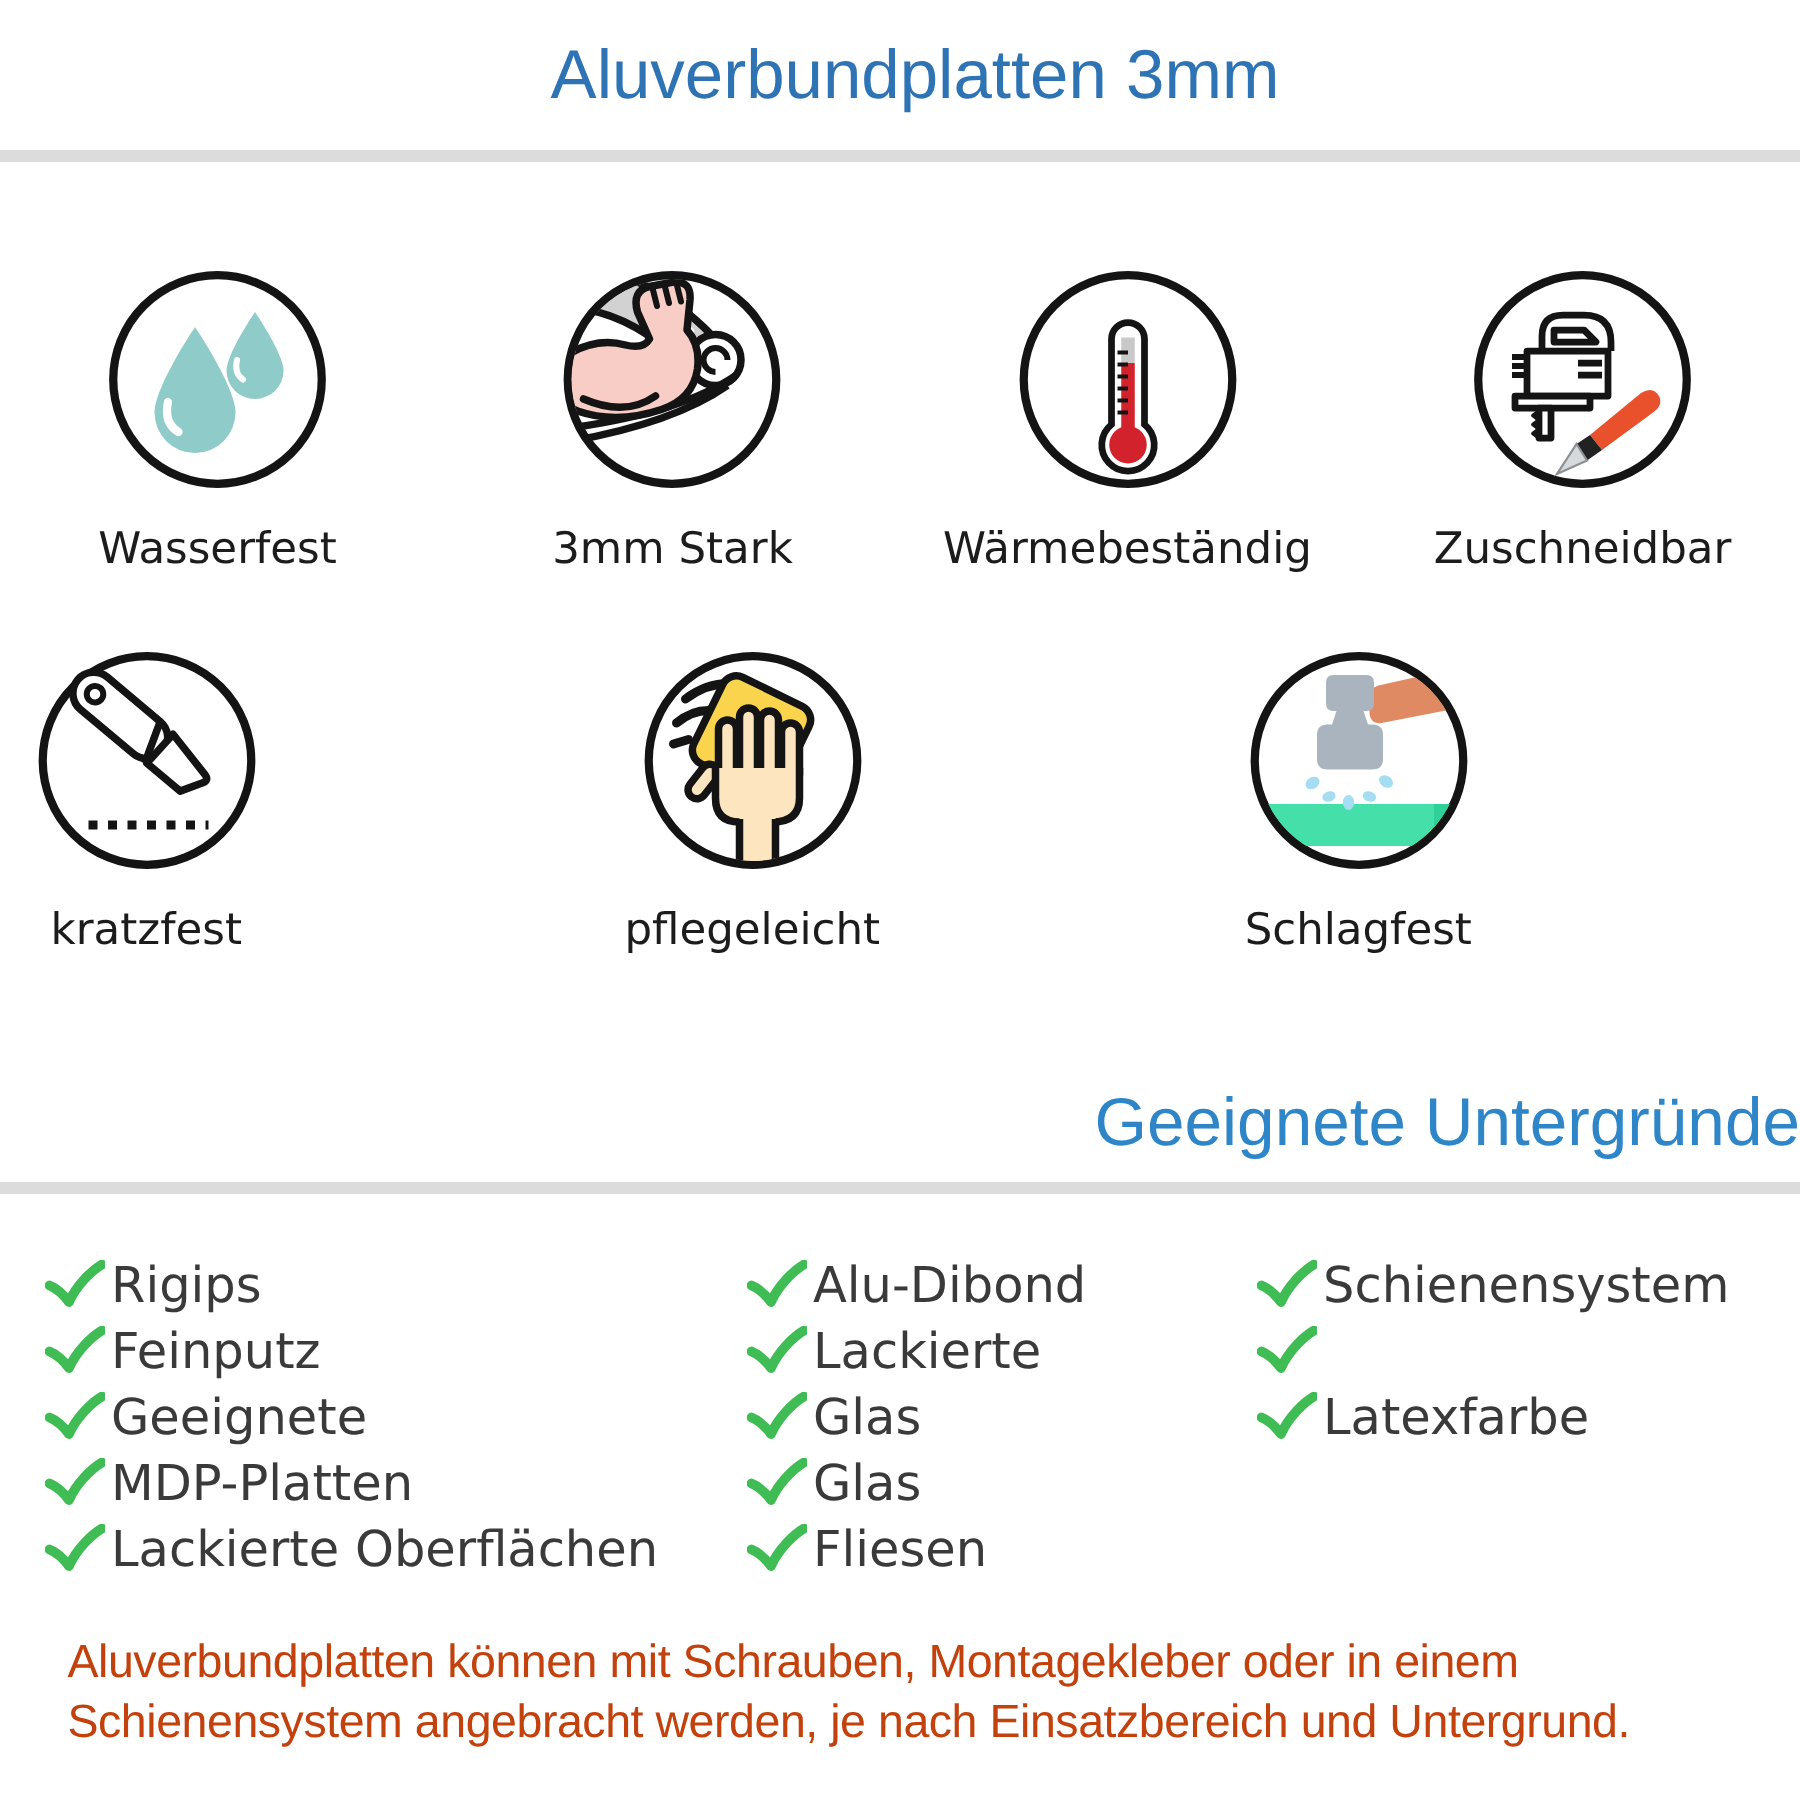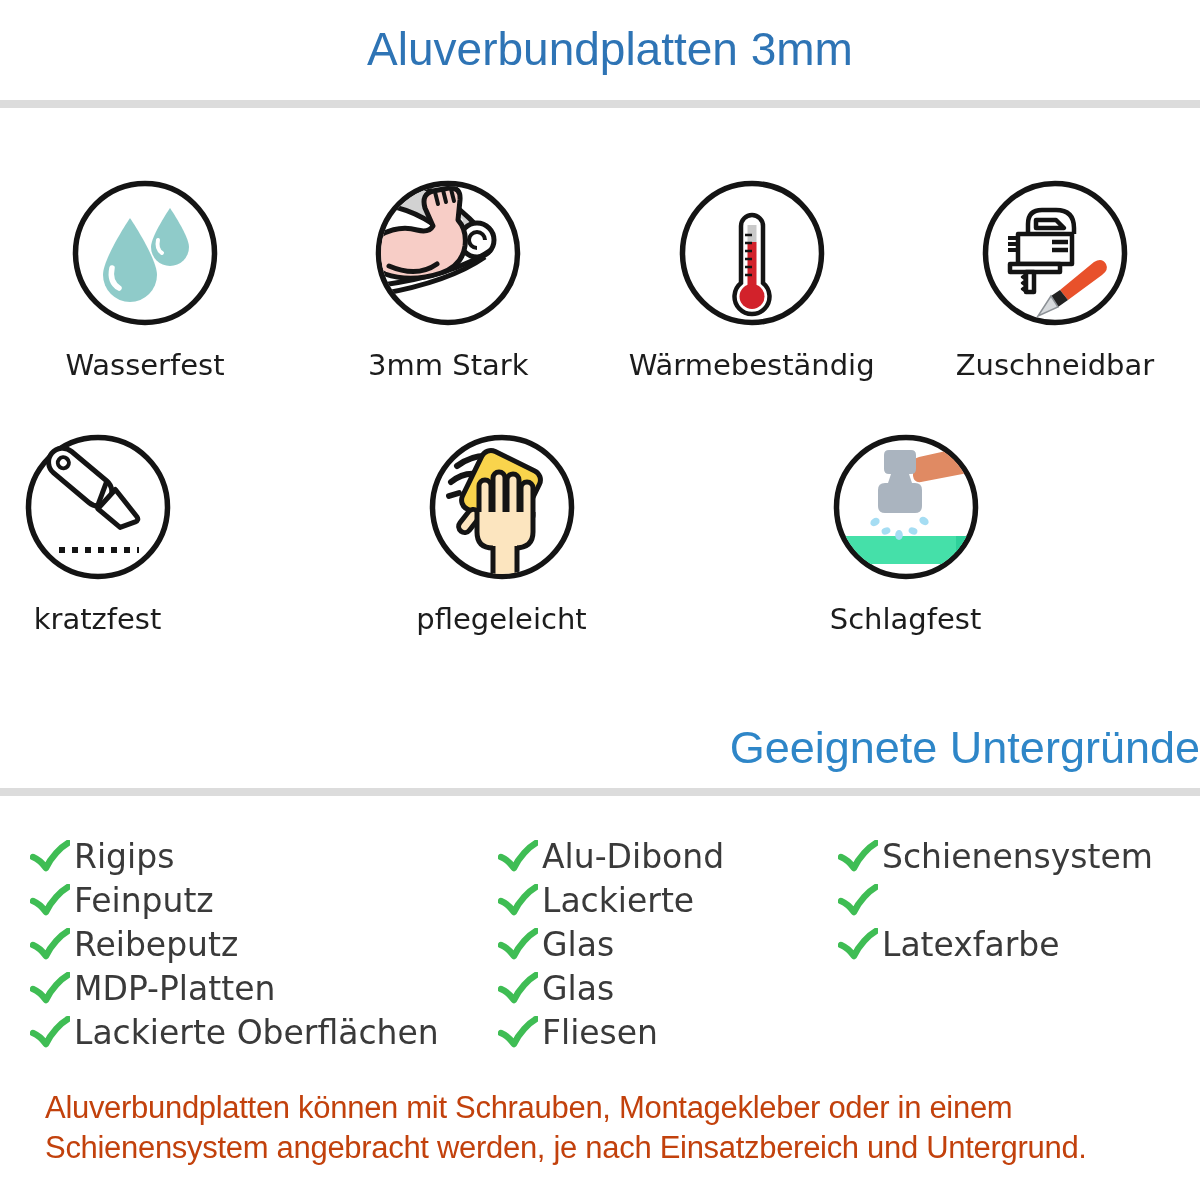--- a/index.html
+++ b/index.html
@@ -201,21 +201,21 @@
     <div class="check-row">
       <svg width="40" height="32" viewBox="0 0 40 32">
           <path d="M3 17 C8 19 13 24 16 28 C21 17 31 7 38 3" stroke="#3fbd54" stroke-width="6.5" fill="none" stroke-linecap="round" stroke-linejoin="round"></path>
         </svg>
       <span class="check-label">Feinputz</span>
     </div>
     <div class="check-row">
       <svg width="40" height="32" viewBox="0 0 40 32">
           <path d="M3 17 C8 19 13 24 16 28 C21 17 31 7 38 3" stroke="#3fbd54" stroke-width="6.5" fill="none" stroke-linecap="round" stroke-linejoin="round"></path>
         </svg>
-      <span class="check-label">Reibeputz</span>
+      <span class="check-label">Geeignete</span>
     </div>
     <div class="check-row">
       <svg width="40" height="32" viewBox="0 0 40 32">
           <path d="M3 17 C8 19 13 24 16 28 C21 17 31 7 38 3" stroke="#3fbd54" stroke-width="6.5" fill="none" stroke-linecap="round" stroke-linejoin="round"></path>
         </svg>
       <span class="check-label">MDP-Platten</span>
     </div>
     <div class="check-row">
       <svg width="40" height="32" viewBox="0 0 40 32">
           <path d="M3 17 C8 19 13 24 16 28 C21 17 31 7 38 3" stroke="#3fbd54" stroke-width="6.5" fill="none" stroke-linecap="round" stroke-linejoin="round"></path>

